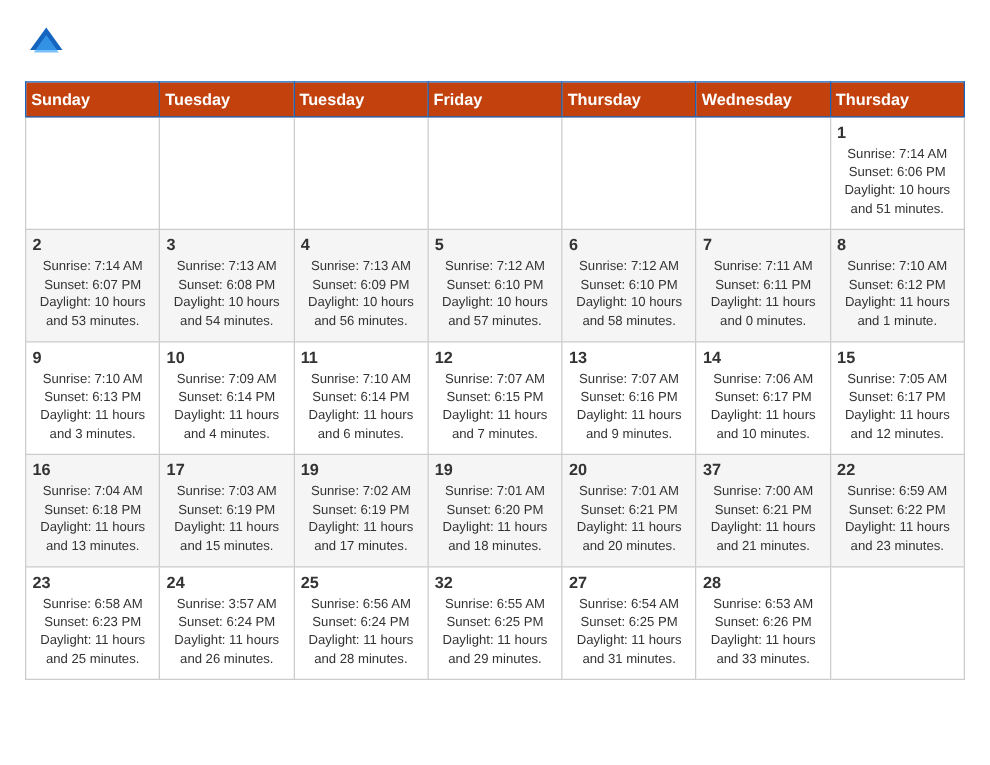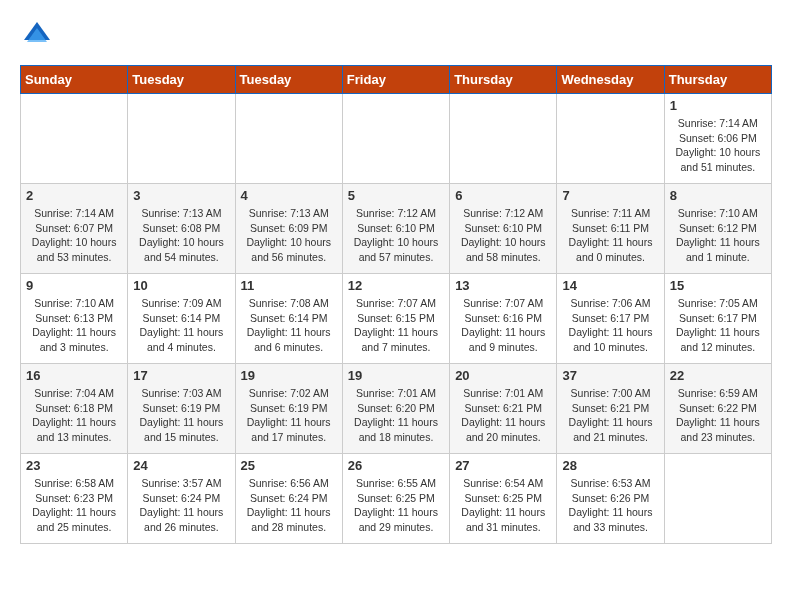--- a/index.html
+++ b/index.html
@@ -194,21 +194,21 @@
 Daylight: 11 hours and 3 minutes.</div>
         </td>
         <td>
           <div class="day-number">10</div>
           <div class="day-info">Sunrise: 7:09 AM
 Sunset: 6:14 PM
 Daylight: 11 hours and 4 minutes.</div>
         </td>
         <td>
           <div class="day-number">11</div>
-          <div class="day-info">Sunrise: 7:08 AM
+          <div class="day-info">Sunrise: 7:10 AM
 Sunset: 6:14 PM
 Daylight: 11 hours and 6 minutes.</div>
         </td>
         <td>
           <div class="day-number">12</div>
           <div class="day-info">Sunrise: 7:07 AM
 Sunset: 6:15 PM
 Daylight: 11 hours and 7 minutes.</div>
         </td>
         <td>
@@ -287,21 +287,21 @@
 Sunset: 6:24 PM
 Daylight: 11 hours and 26 minutes.</div>
         </td>
         <td>
           <div class="day-number">25</div>
           <div class="day-info">Sunrise: 6:56 AM
 Sunset: 6:24 PM
 Daylight: 11 hours and 28 minutes.</div>
         </td>
         <td>
-          <div class="day-number">26</div>
+          <div class="day-number">32</div>
           <div class="day-info">Sunrise: 6:55 AM
 Sunset: 6:25 PM
 Daylight: 11 hours and 29 minutes.</div>
         </td>
         <td>
           <div class="day-number">27</div>
           <div class="day-info">Sunrise: 6:54 AM
 Sunset: 6:25 PM
 Daylight: 11 hours and 31 minutes.</div>
         </td>

